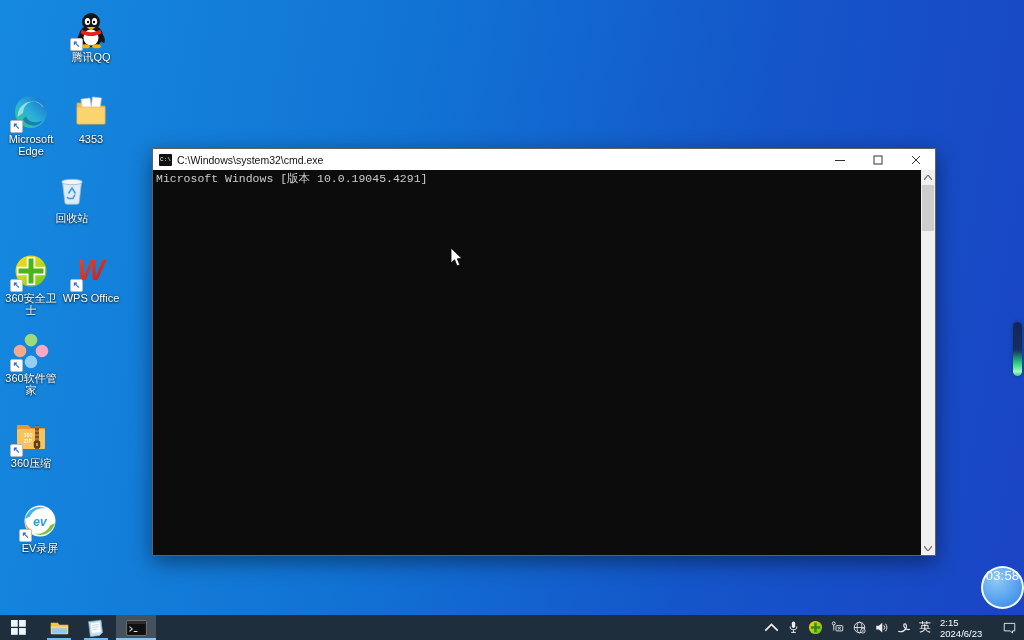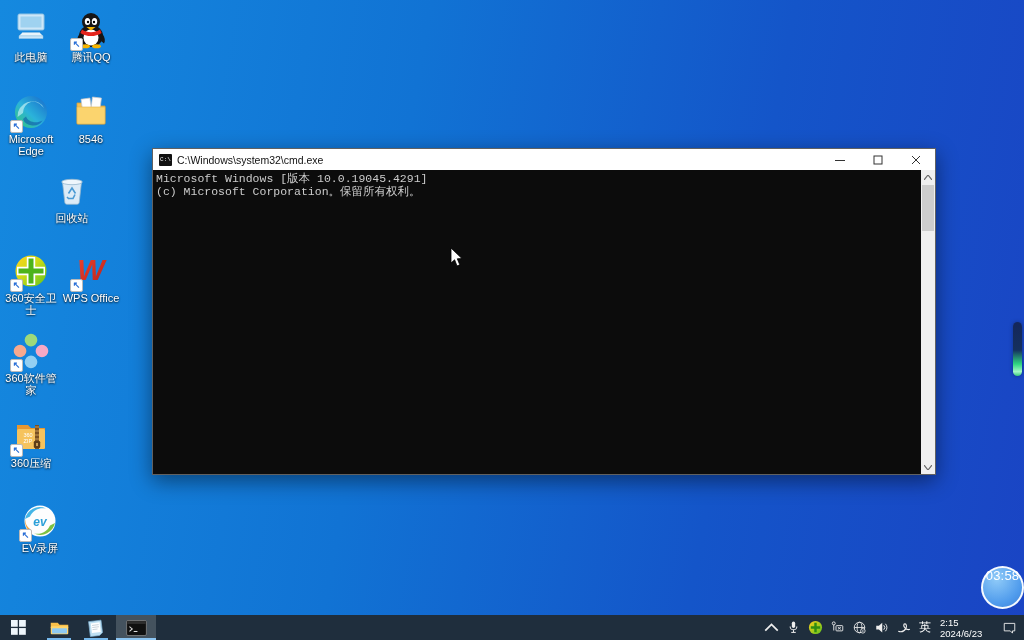--- a/index.html
+++ b/index.html
@@ -9,21 +9,21 @@
   
   .dicon{position:absolute;width:60px;text-align:center;cursor:default;}
   .dicon .art{position:relative;width:40px;height:40px;margin:0 auto;}
   .dicon .art svg{width:40px;height:40px;display:block;}
   .dicon .lbl{margin-top:1px;font-size:11px;line-height:12px;color:#fff;
     text-shadow:0 1px 2px rgba(0,0,0,.75),0 0 2px rgba(0,0,0,.5);}
   .sc-arrow{position:absolute;left:-1px;bottom:-1px;width:11px;height:11px;background:#fff;
     border:1px solid #b9b9b9;border-radius:2px;font-size:9px;line-height:10px;color:#2a6fd6;
     font-weight:bold;text-align:center;}
   
-  #cmd{position:absolute;left:152px;top:148px;width:784px;height:327px;
+  #cmd{position:absolute;left:152px;top:148px;width:784px;height:408px;
     border:1px solid #616161;box-sizing:border-box;box-shadow:0 6px 20px rgba(0,0,0,.45);
     background:#0c0c0c;}
   #cmd-titlebar{height:21px;background:#ffffff;display:flex;align-items:center;}
   #cmd-titlebar .appicon{width:13px;height:12px;margin:0 5px 0 6px;background:#111;border-radius:1px;
     color:#fff;font-size:6px;line-height:12px;text-align:center;font-family:"Liberation Mono",monospace;}
   #cmd-titlebar .ttl{flex:1;font-size:10.5px;color:#111;white-space:nowrap;overflow:hidden;}
   .capbtn{width:38px;height:21px;display:flex;align-items:center;justify-content:center;}
   .capbtn svg{width:10px;height:10px;}
   #console{position:absolute;left:0;top:21px;right:14px;bottom:0;background:#0c0c0c;
     padding:2px 0 0 3px;font-family:"Liberation Mono","DejaVu Sans Mono",monospace;
@@ -54,31 +54,20 @@
   .tray-ic{width:22px;height:25px;display:flex;align-items:center;justify-content:center;}
   .tray-ic svg{width:15px;height:15px;}
   #ime-lang{color:#fff;font-size:12px;width:22px;text-align:center;}
   #clock{color:#fff;font-size:9.5px;line-height:11px;text-align:left;margin:0 6px 0 4px;min-width:52px;}
 </style>
 </head>
 <body>
 
 <div id="screen">
 
-  <div class="dicon" style="left:1px;top:10px;">
-    <div class="art">
-      <svg viewBox="0 0 40 40">
-          <rect x="7" y="4" width="26" height="16" rx="1.5" fill="#cde7f8" stroke="#8fc2e4"></rect>
-          <rect x="9.5" y="6.5" width="21" height="11" fill="#9fd2f0"></rect>
-          <path d="M8 26 l3.5 -3.5 h17 L32 26 z" fill="#e9f4fb" stroke="#8fc2e4" stroke-width=".7"></path>
-          <rect x="8" y="26" width="24" height="2.6" fill="#cde7f8" stroke="#8fc2e4" stroke-width=".5"></rect>
-        </svg>
-    </div>
-    <div class="lbl">此电脑</div>
-  </div>
 
   <div class="dicon" style="left:61px;top:10px;">
     <div class="art">
       <svg viewBox="0 0 40 40">
           <ellipse cx="20" cy="12" rx="9" ry="9" fill="#161616"></ellipse>
           <ellipse cx="20" cy="26" rx="12" ry="11" fill="#161616"></ellipse>
           <path d="M8.5 24 c-2.5 3 -3 7 -1.5 9.5 l3.5 -3 z" fill="#161616"></path>
           <path d="M31.5 24 c2.5 3 3 7 1.5 9.5 l-3.5 -3 z" fill="#161616"></path>
           <ellipse cx="20" cy="27.5" rx="7.5" ry="8" fill="#fff"></ellipse>
           <ellipse cx="16.5" cy="11.5" rx="2.7" ry="3.5" fill="#fff"></ellipse>
@@ -120,21 +109,21 @@
           <path d="M6 11 h11 l3 3 h14 v18 h-28 z" fill="#f2bf51" stroke="#d9a23a" stroke-width=".8"></path>
           <g transform="rotate(-8 16 14)">
             <rect x="11" y="6.5" width="9" height="13" fill="#fff" stroke="#c9c9c9" stroke-width=".7"></rect>
           </g>
           <g transform="rotate(7 25 13)">
             <rect x="20.5" y="5.5" width="9" height="14" fill="#fdfdfd" stroke="#c9c9c9" stroke-width=".7"></rect>
           </g>
           <path d="M6 15 h28 v15.4 a1.6 1.6 0 0 1 -1.6 1.6 h-24.8 a1.6 1.6 0 0 1 -1.6 -1.6 z" fill="#fbd46e" stroke="#e0b24a" stroke-width=".6"></path>
         </svg>
     </div>
-    <div class="lbl">8546</div>
+    <div class="lbl">4353</div>
   </div>
 
   <div class="dicon" style="left:1px;top:171px;padding-left:41px;">
     <div class="art">
       <svg viewBox="0 0 40 40">
           <path d="M10.5 11 h19 l-2.3 20.5 a2 2 0 0 1 -2 1.8 h-10.4 a2 2 0 0 1 -2 -1.8 z" fill="#dcebf7" stroke="#94b6ce" stroke-width=".8"></path>
           <ellipse cx="20" cy="11" rx="10.3" ry="2.7" fill="#eef6fc" stroke="#94b6ce" stroke-width=".8"></ellipse>
           <g stroke="#4a9ad4" stroke-width="1.6" fill="none">
             <path d="M16.5 22.5 l3.5 -5.5 l3.5 5.5"></path>
             <path d="M23 23.5 l-2 4 h-4"></path>
@@ -241,21 +230,20 @@
           </svg>
         </div>
       <div class="capbtn">
           <svg viewBox="0 0 10 10">
             <path d="M1 1 L9 9 M9 1 L1 9" stroke="#333" stroke-width="1"></path>
           </svg>
         </div>
     </div>
     <div id="console">
       <div class="cline">Microsoft Windows [版本 10.0.19045.4291]</div>
-      <div class="cline">(c) Microsoft Corporation。保留所有权利。</div>
       <div class="cline"></div>
     </div>
     <div id="cmd-scrollbar">
       <div class="sb-arrow" style="top:0;">
           <svg viewBox="0 0 8 5">
             <path d="M0 5 L4 0 L8 5" fill="none" stroke="#6a6a6a" stroke-width="1.2"></path>
           </svg>
         </div>
       <div id="sb-thumb"></div>
       <div class="sb-arrow" style="bottom:0;">

